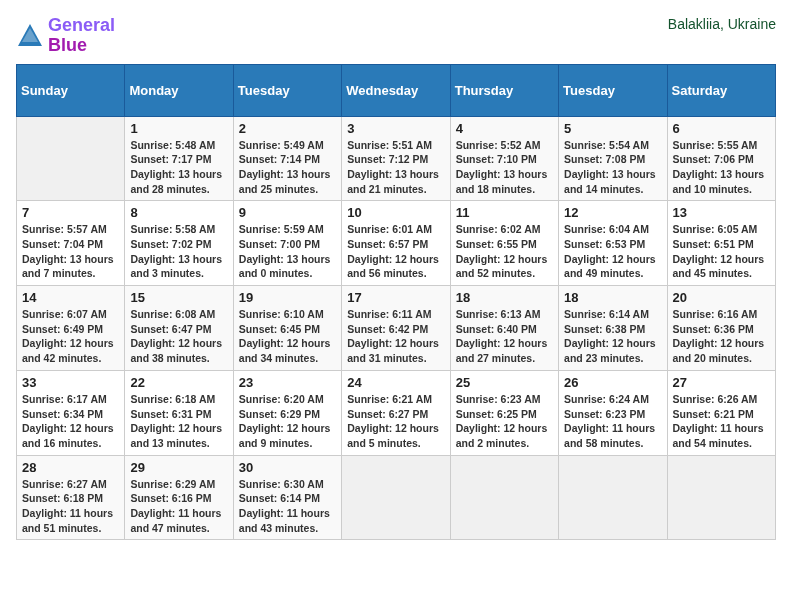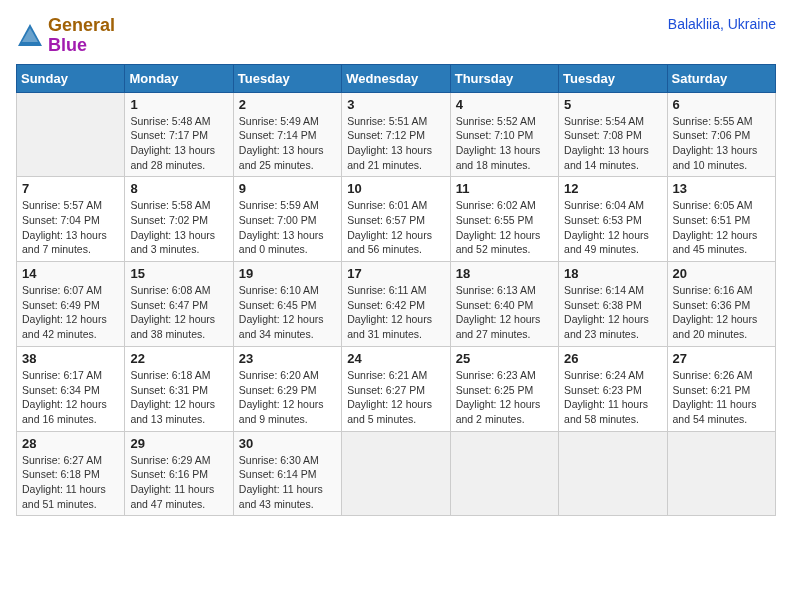--- a/index.html
+++ b/index.html
@@ -21,21 +21,21 @@
       align-items: center;
     }
     .logo-text {
       display: flex;
       flex-direction: column;
       line-height: 1.1;
     }
     .logo-general {
       font-size: 18px;
       font-weight: bold;
-      color: #a16207;
+      color: #8b5cf6;
     }
     .logo-blue {
       font-size: 18px;
       font-weight: bold;
       color: #a21caf;
     }
     .logo-icon {
       width: 28px;
       height: 28px;
       margin-right: 4px;
@@ -43,31 +43,31 @@
     .title-block {
       text-align: right;
     }
     .month-title {
       font-size: 32px;
       font-weight: bold;
       color: #333;
     }
     .subtitle {
       font-size: 14px;
-      color: #1d4ed8;
+      color: #14532d;
     }
     .calendar {
       width: 100%;
       border-collapse: collapse;
       border: 1px solid #ccc;
     }
     .calendar th {
       background-color: #2a7ab8;
       color: #fff;
-      padding: 6px 4px;
+      padding: 18px 4px;
       font-size: 13px;
       text-align: left;
       border: 1px solid #1a5a9a;
     }
     .calendar td {
       vertical-align: top;
       border: 1px solid #ccc;
       padding: 4px 5px;
       width: 108px;
       min-height: 80px;
@@ -83,20 +83,21 @@
       font-weight: bold;
       font-size: 13px;
       color: #222;
       display: block;
       margin-bottom: 2px;
     }
     .day-info {
       font-size: 10.5px;
       color: #333;
       line-height: 1.4;
+      font-weight: bold;
     }
     .empty-cell {
       background: #f0f0f0 !important;
     }
   </style>
 </head>
 <body>
 
 <div class="header">
   <div class="logo">
@@ -209,21 +210,21 @@
           <span class="day-number">18</span>
           <div class="day-info">Sunrise: 6:14 AM<br>Sunset: 6:38 PM<br>Daylight: 12 hours and 23 minutes.</div>
         </td>
         <td>
           <span class="day-number">20</span>
           <div class="day-info">Sunrise: 6:16 AM<br>Sunset: 6:36 PM<br>Daylight: 12 hours and 20 minutes.</div>
         </td>
       </tr>
       <tr>
         <td>
-          <span class="day-number">38</span>
+          <span class="day-number">33</span>
           <div class="day-info">Sunrise: 6:17 AM<br>Sunset: 6:34 PM<br>Daylight: 12 hours and 16 minutes.</div>
         </td>
         <td>
           <span class="day-number">22</span>
           <div class="day-info">Sunrise: 6:18 AM<br>Sunset: 6:31 PM<br>Daylight: 12 hours and 13 minutes.</div>
         </td>
         <td>
           <span class="day-number">23</span>
           <div class="day-info">Sunrise: 6:20 AM<br>Sunset: 6:29 PM<br>Daylight: 12 hours and 9 minutes.</div>
         </td>

